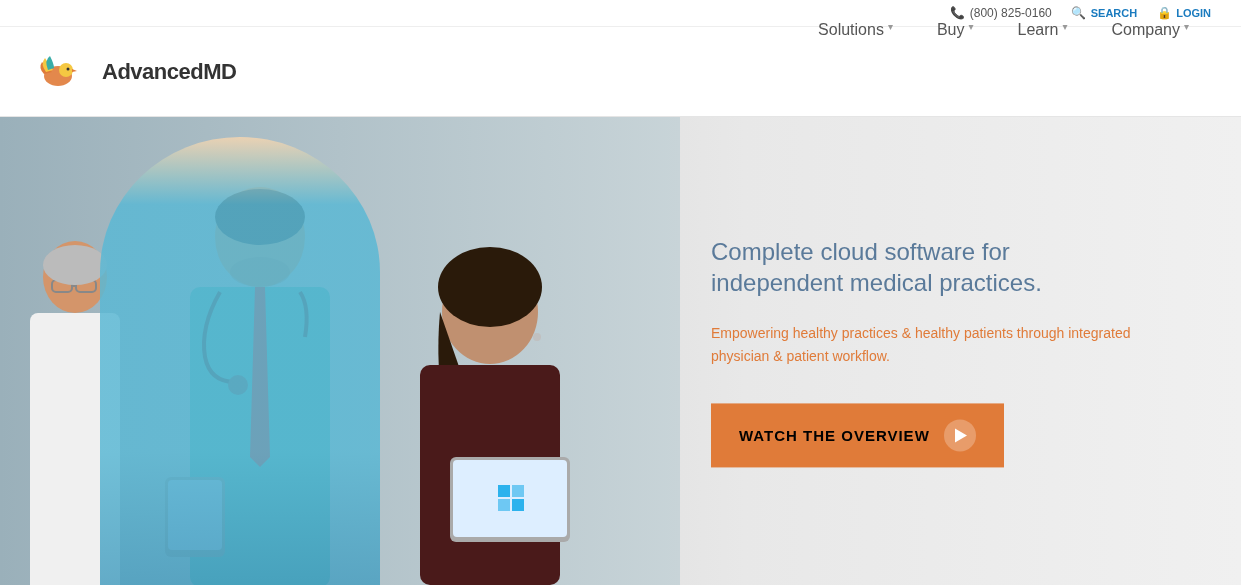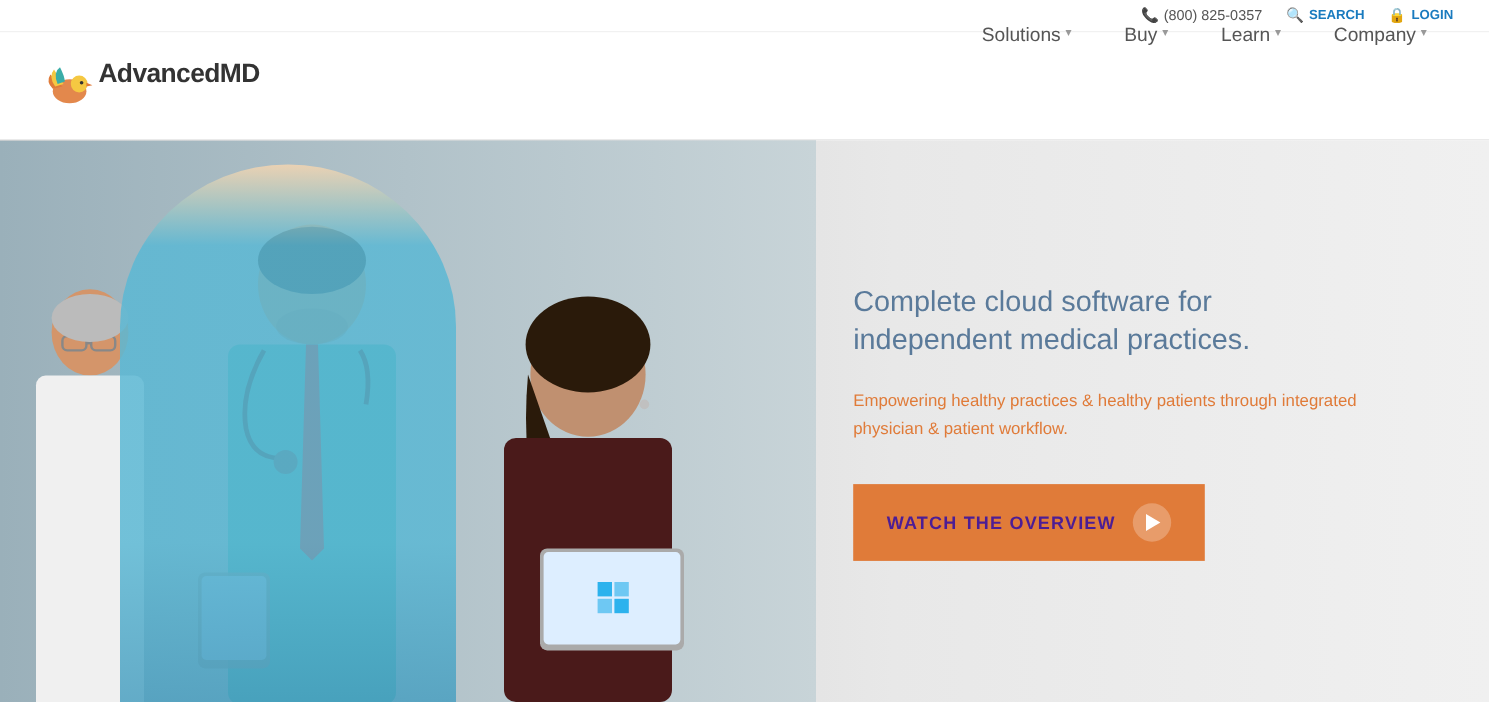--- a/index.html
+++ b/index.html
@@ -38,22 +38,22 @@
     .header {
       background: #fff;
       display: flex;
       align-items: center;
       padding: 0 30px;
       height: 90px;
       border-bottom: 1px solid #e5e5e5;
     }
     .logo {
       display: flex;
-      align-items: flex-start;
-      gap: 4px;
+      align-items: center;
+      gap: 24px;
       margin-right: auto;
       text-decoration: none;
     }
     .logo-bird {
       width: 48px;
       height: 48px;
     }
     .logo-text {
       font-size: 22px;
       font-weight: 400;
@@ -166,21 +166,21 @@
       color: #e07b39;
       margin-bottom: 36px;
       font-weight: 400;
     }
 
     .cta-button {
       display: inline-flex;
       align-items: center;
       gap: 14px;
       background: #e07b39;
-      color: #4c1d95;
+      color: #000000;
       font-size: 15px;
       font-weight: 700;
       letter-spacing: 1px;
       text-transform: uppercase;
       padding: 16px 28px;
       border: none;
       cursor: pointer;
       text-decoration: none;
     }
     .cta-play-circle {
@@ -201,21 +201,21 @@
       border-left: 12px solid #fff;
       margin-left: 2px;
     }
   </style>
 </head>
 <body>
 
 <div class="top-bar">
   <a class="top-bar-item">
     <span class="phone-icon">📞</span>
-    <span>(800) 825-0357</span>
+    <span>(800) 825-0160</span>
   </a>
   <a class="top-bar-item search-link">
     <span class="search-icon-top">🔍</span>
     <span>SEARCH</span>
   </a>
   <a class="top-bar-item login-link">
     <span class="lock-icon">🔒</span>
     <span>LOGIN</span>
   </a>
 </div>

